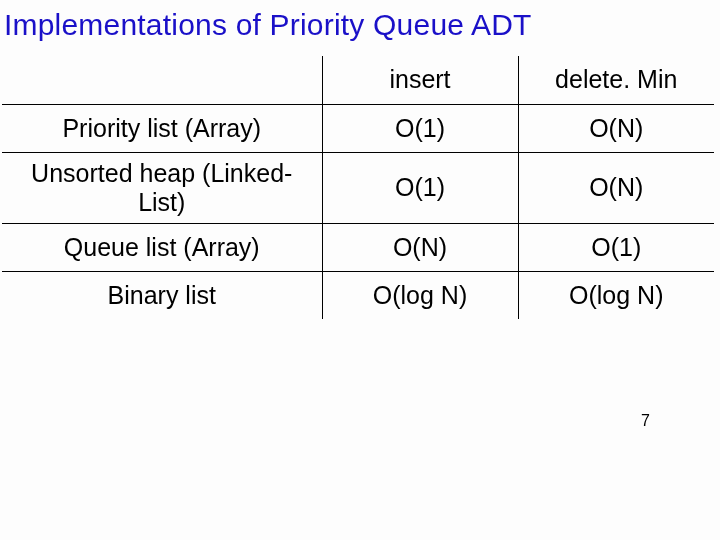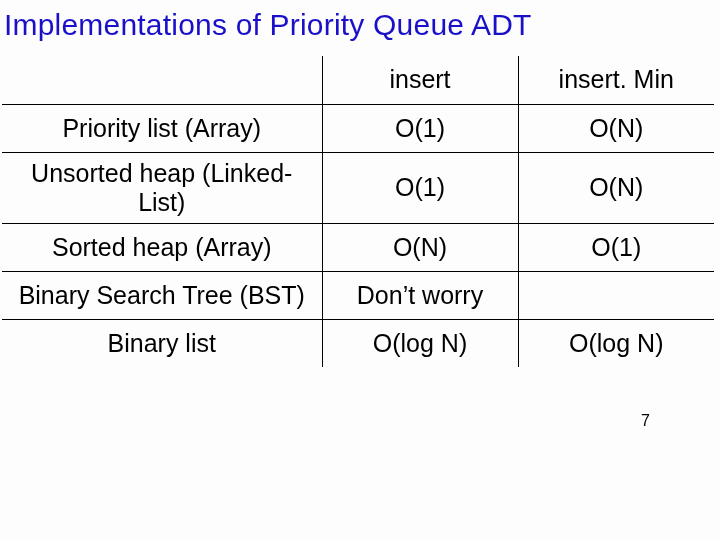--- a/index.html
+++ b/index.html
@@ -27,41 +27,36 @@
   <table class="pq">
     <colgroup>
       <col class="c0">
         <col class="c1">
         <col class="c2">
     </colgroup>
     <tbody>
         <tr class="hline">
       <td></td>
       <td class="vl">insert</td>
-      <td class="vl">insert. Min</td>
+      <td class="vl">delete. Min</td>
     </tr>
     <tr class="hline">
       <td>Priority list (Array)</td>
       <td class="vl">O(1)</td>
       <td class="vl">O(N)</td>
     </tr>
     <tr class="hline">
       <td>Unsorted heap (Linked-List)</td>
       <td class="vl">O(1)</td>
       <td class="vl">O(N)</td>
     </tr>
     <tr class="hline">
-      <td>Sorted heap (Array)</td>
+      <td>Queue list (Array)</td>
       <td class="vl">O(N)</td>
       <td class="vl">O(1)</td>
-    </tr>
-    <tr class="hline">
-      <td>Binary Search Tree (BST)</td>
-      <td class="vl">Don’t worry</td>
-      <td class="vl"></td>
     </tr>
     <tr>
       <td>Binary list</td>
       <td class="vl">O(log N)</td>
       <td class="vl">O(log N)</td>
     </tr>
   </tbody>
     </table>
 
   <div class="page-num">7</div>

